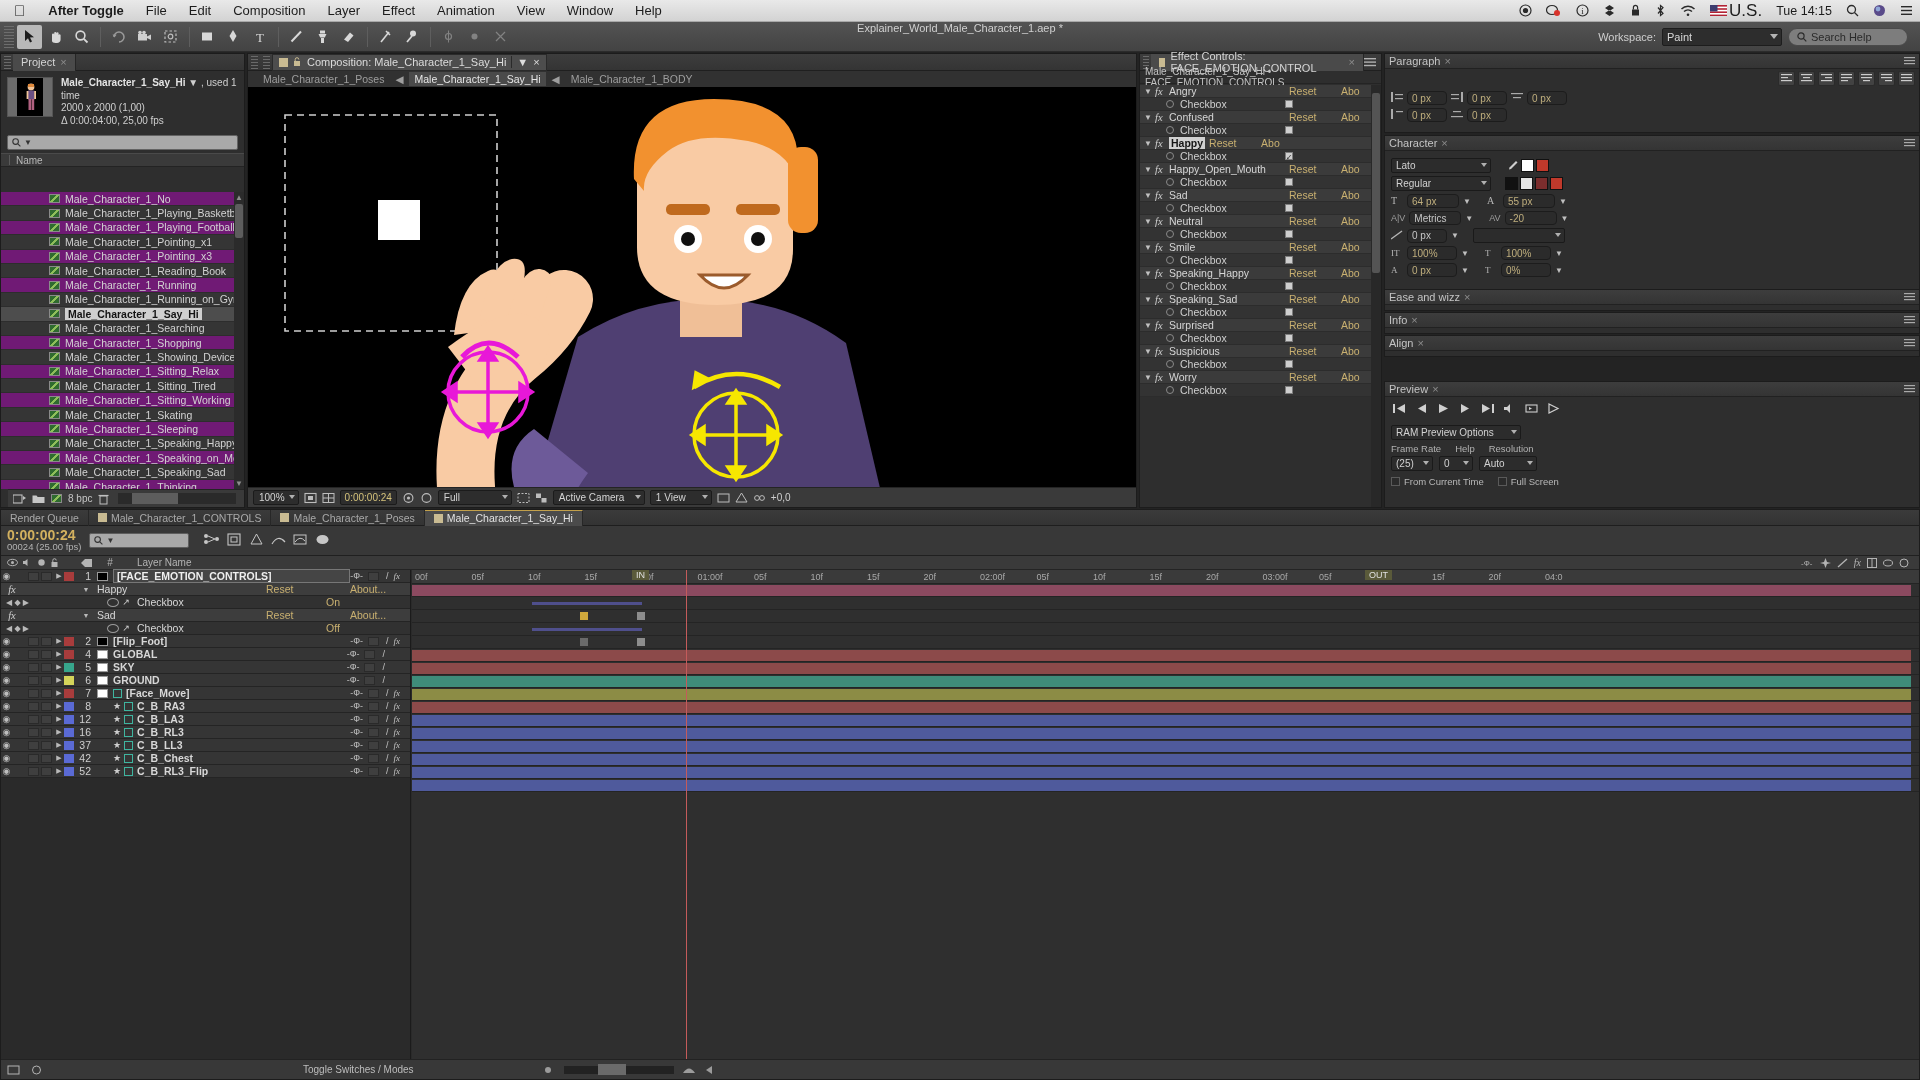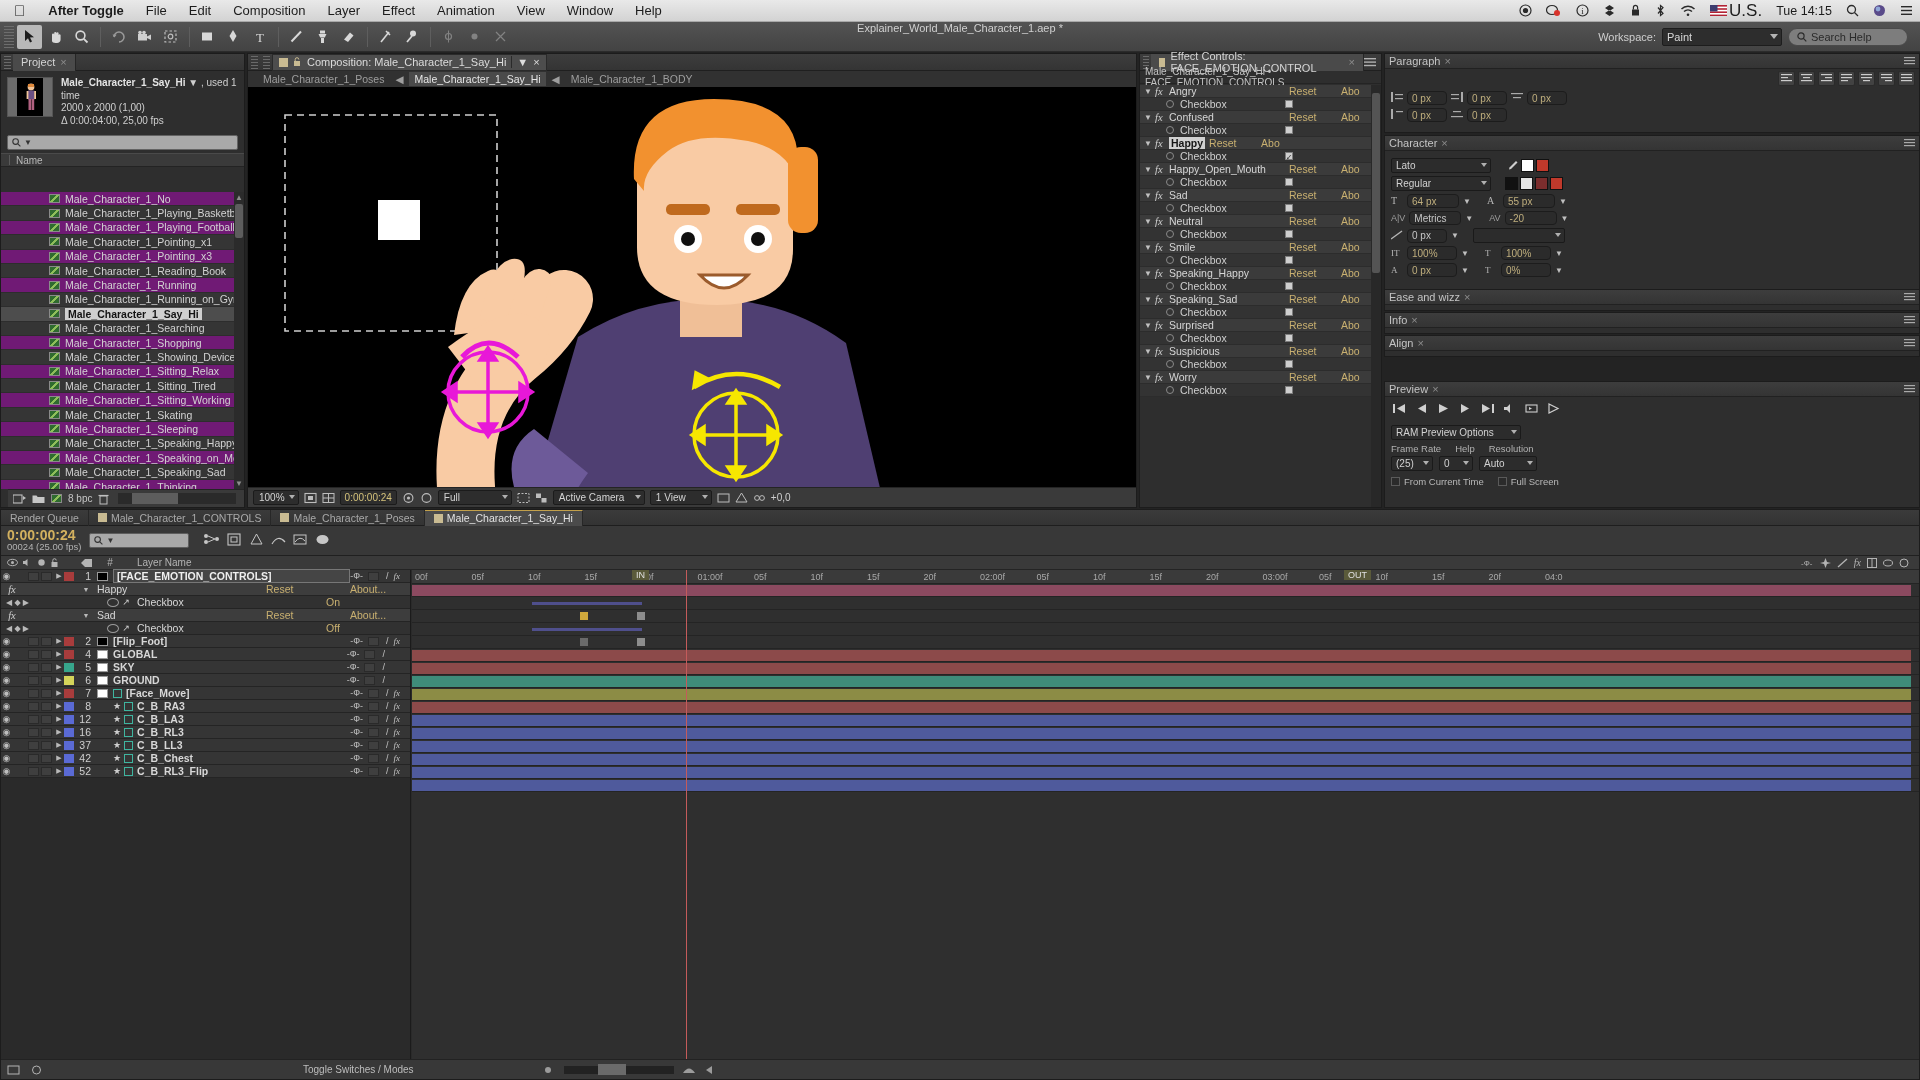--- a/index.html
+++ b/index.html
@@ -1683,21 +1683,21 @@
               <span class="bar" style="left: 0px; right: 8px; background: rgb(79, 90, 156);"></span>
             </div>
             <div class="bar-row">
               <span class="bar" style="left: 0px; right: 8px; background: rgb(79, 90, 156);"></span>
             </div>
           </div>
         <div class="playhead" style="left:274px;">
           
         </div>
         <div style="position:absolute;left:220px;top:0;font-size:9px;color:#e0e0e0;background:#5a5a3a;padding:0 4px">IN</div>
-        <div style="position:absolute;left:932px;top:0;font-size:9px;color:#e0e0e0;background:#5a5a3a;padding:0 4px">OUT</div>
+        <div style="position:absolute;left:953px;top:0;font-size:9px;color:#e0e0e0;background:#5a5a3a;padding:0 4px">OUT</div>
       </div>
     </div>
 
     <div class="tl-foot">
       <svg width="13" height="12">
           <rect x="1" y="2" width="11" height="8" fill="none" stroke="#b4b4b4" stroke-width="1"></rect>
         </svg>
       <svg width="13" height="12">
           <circle cx="6.5" cy="6" r="4" fill="none" stroke="#b4b4b4" stroke-width="1"></circle>
         </svg>

